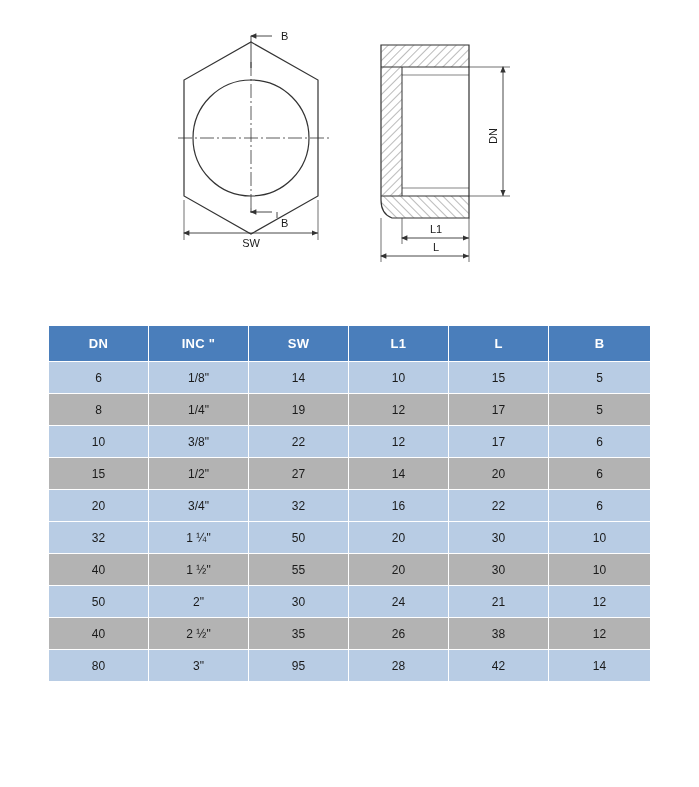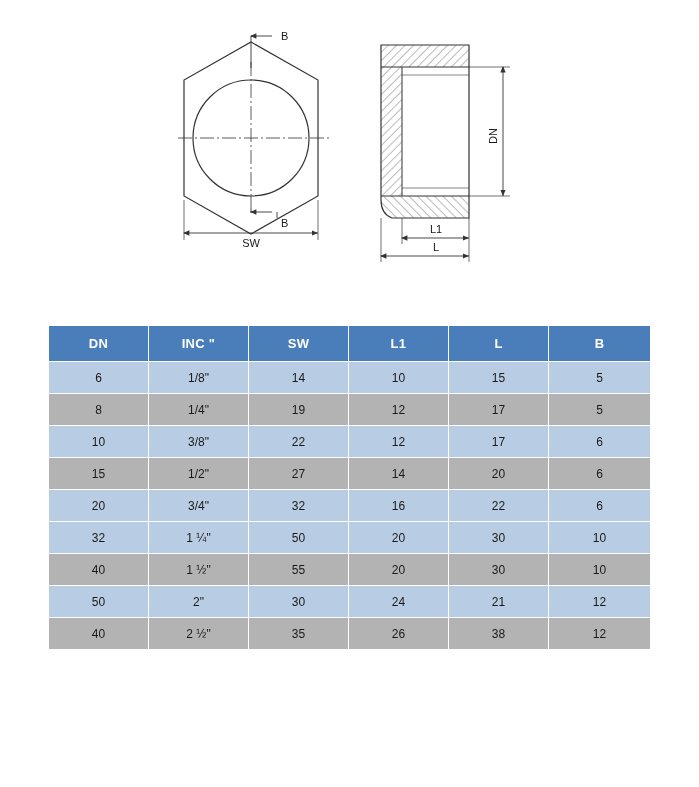--- a/index.html
+++ b/index.html
@@ -245,17 +245,25 @@
           <td>12</td>
         </tr>
         <tr class="even">
           <td>40</td>
           <td>2 ½"</td>
           <td>35</td>
           <td>26</td>
           <td>38</td>
           <td>12</td>
         </tr>
+        <tr class="odd">
+          <td>80</td>
+          <td>3"</td>
+          <td>95</td>
+          <td>28</td>
+          <td>42</td>
+          <td>14</td>
+        </tr>
       </tbody>
     </table>
   </div>
 
 </div>
 
 </body></html>

